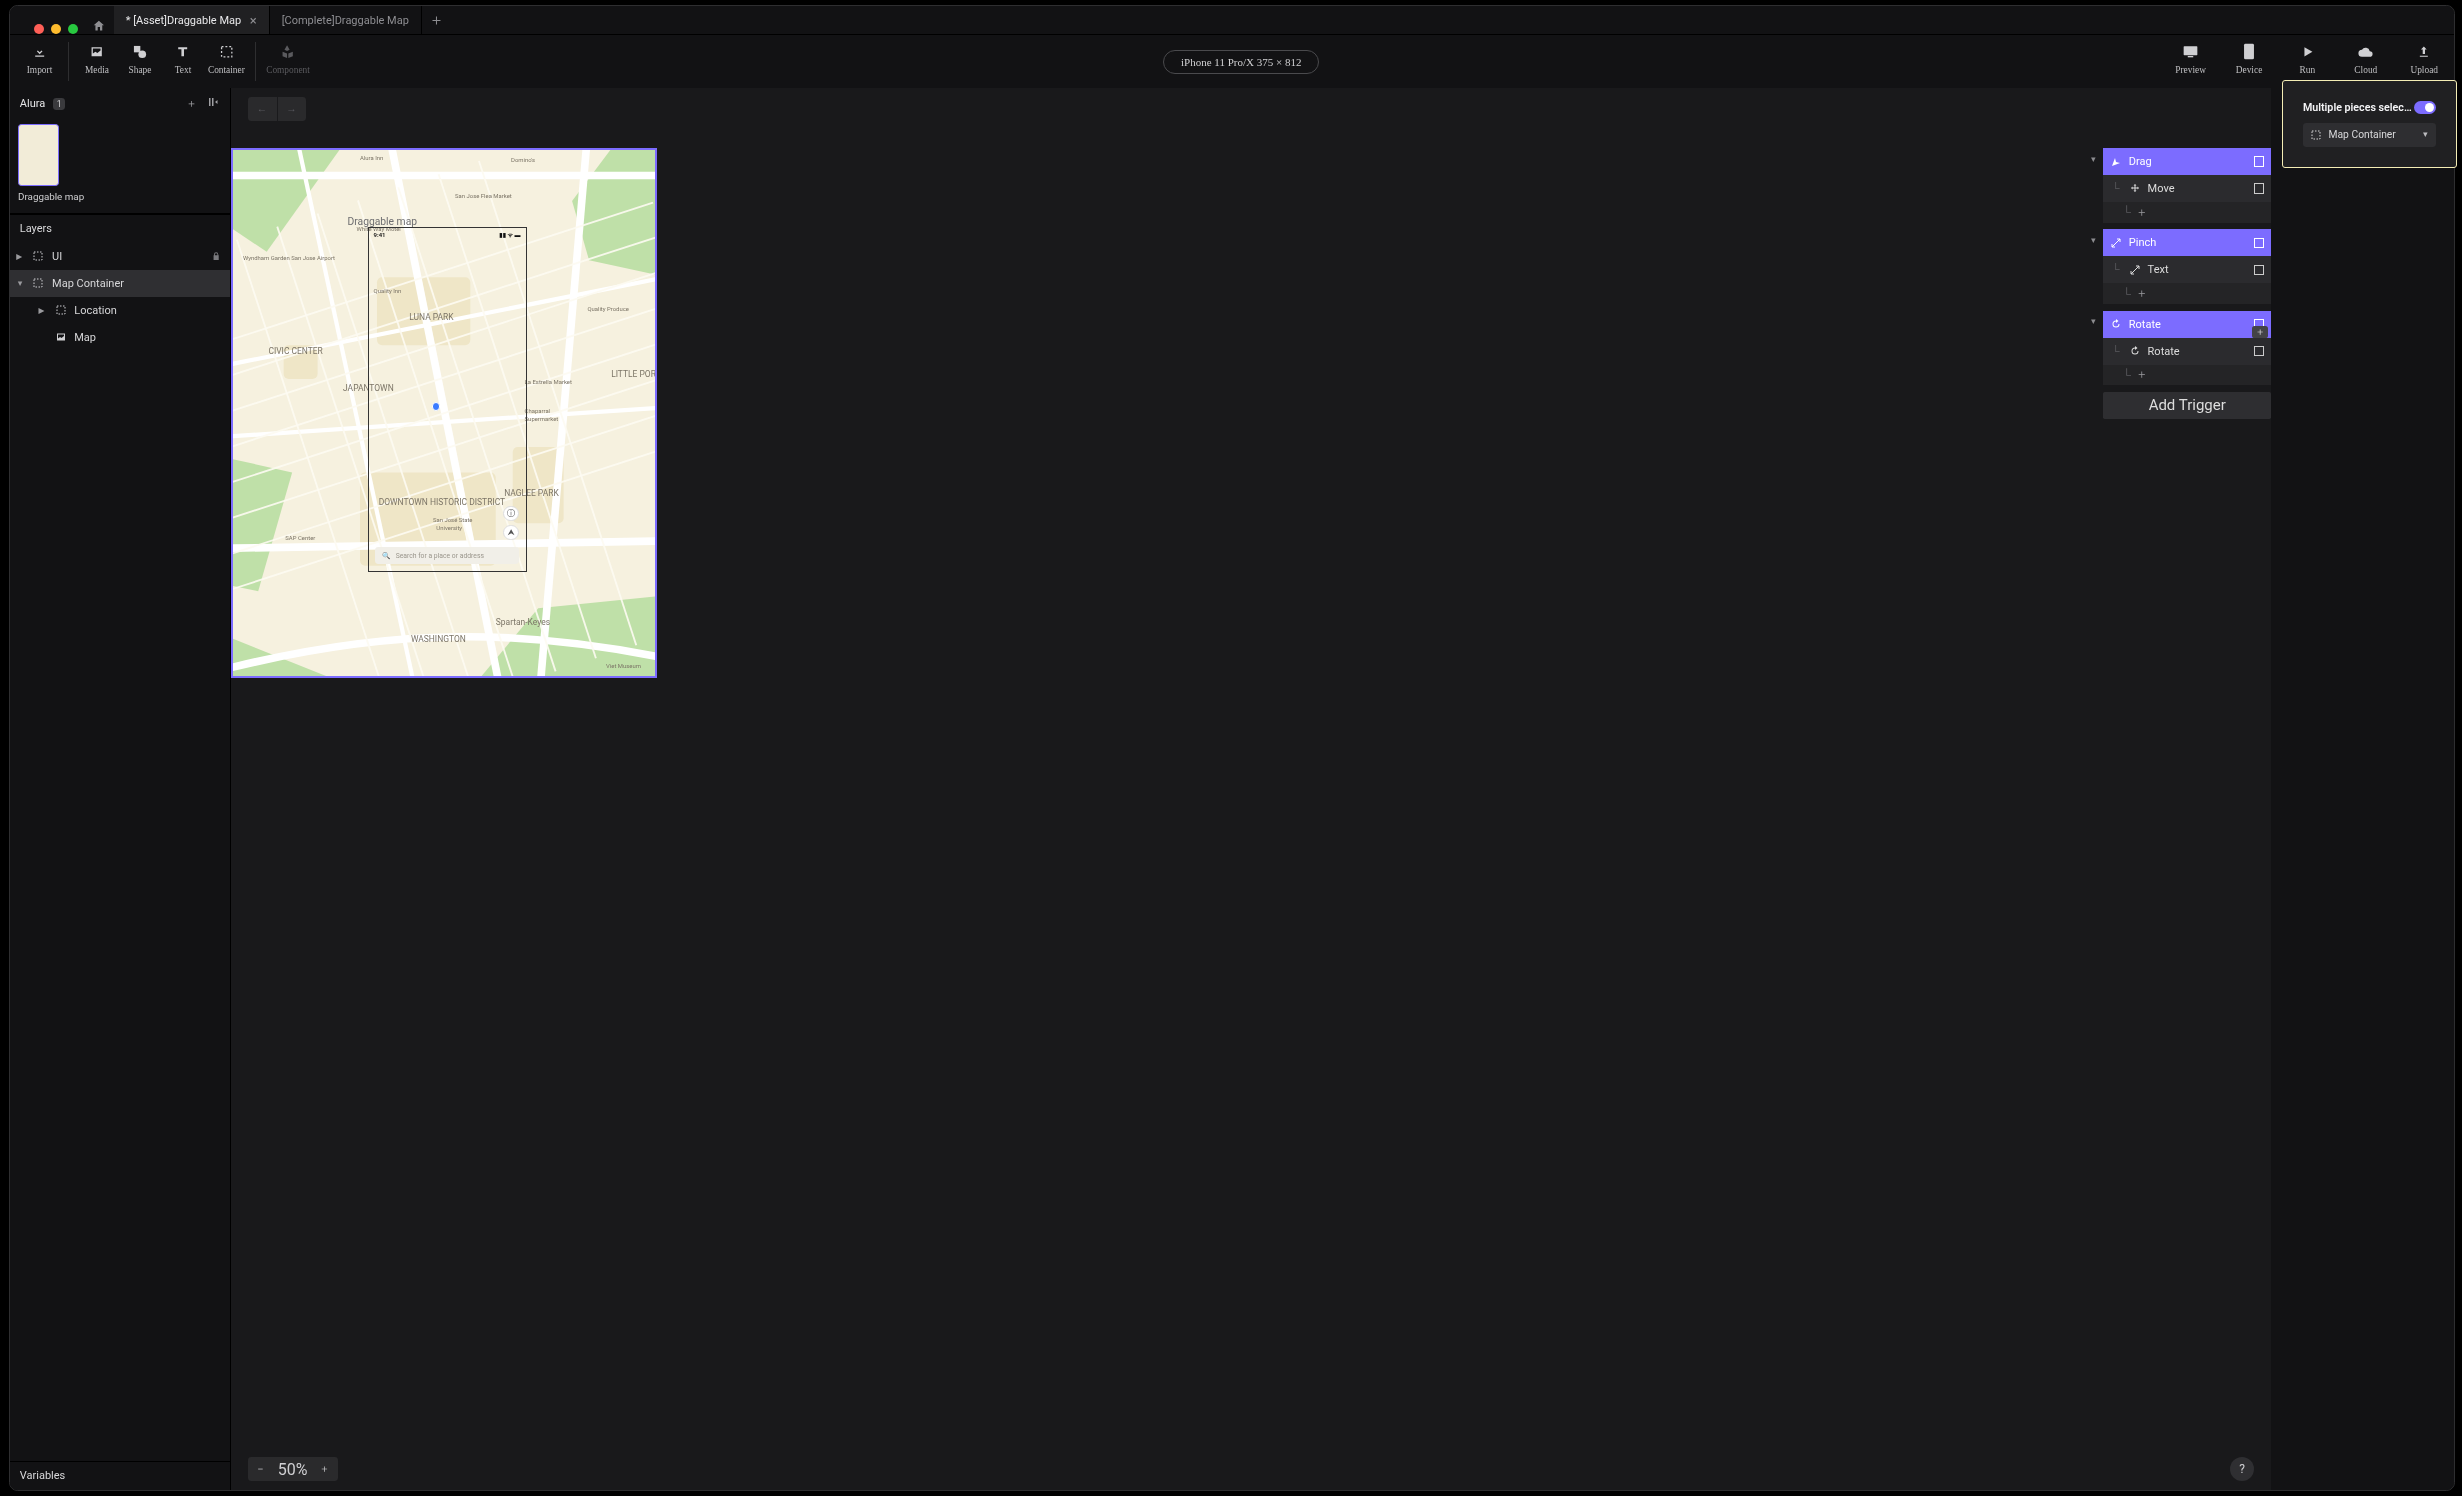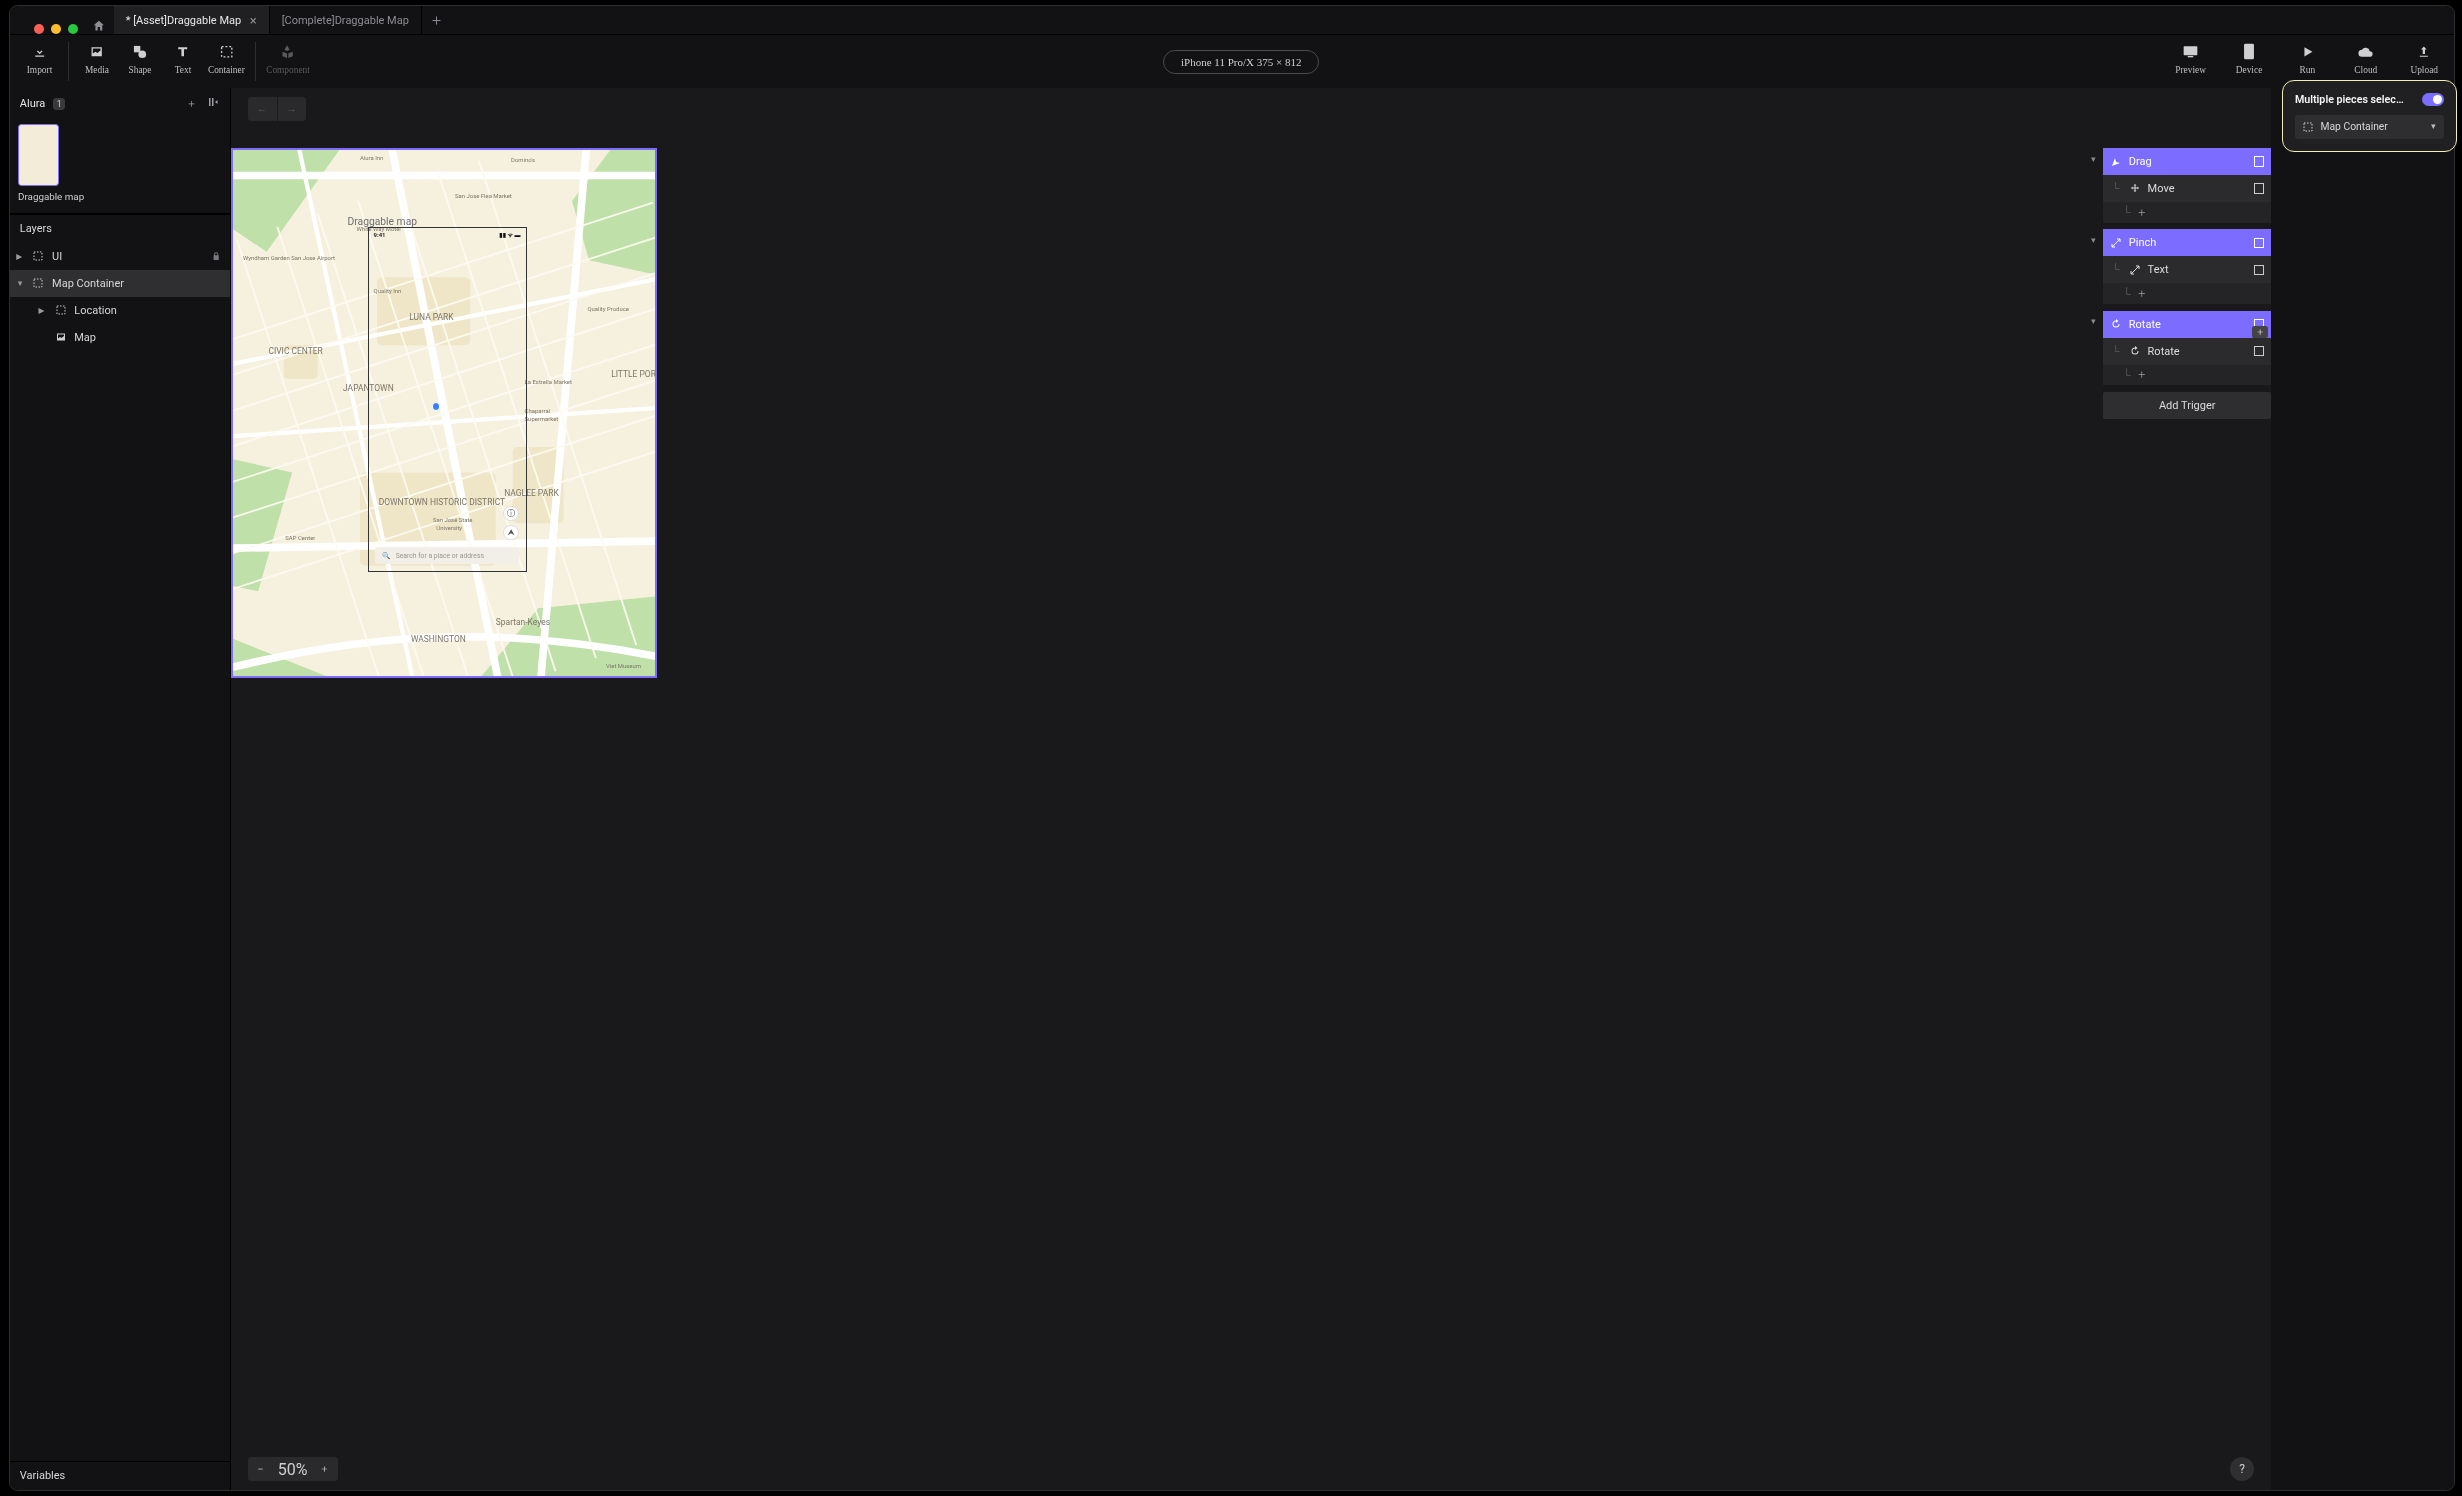--- a/index.html
+++ b/index.html
@@ -106,26 +106,26 @@
   .triggers{position:absolute;right:0;top:0;width:168px;}
   .tg-group{margin-bottom:6.8px;}
   .tg-head{height:var(--row-h);background:var(--accent);display:flex;align-items:center;padding:0 6.8px;gap:6.8px;color:#fff;font-size:11px;position:relative;}
   .tg-head .sq{width:10.3px;height:10.3px;border:1.2px solid #fff;margin-left:auto;}
   .tg-head .drop{position:absolute;left:-13.7px;top:6.8px;color:#8c8c90;font-size:7.7px;}
   .tg-row{height:var(--row-h);background:#2b2b2e;display:flex;align-items:center;padding:0 6.8px;gap:6.8px;color:#ddd;font-size:11px;}
   .tg-row .branch{width:12px;display:flex;align-items:center;justify-content:center;color:#5a5a5e;}
   .tg-row .sq{width:10.3px;height:10.3px;border:1.2px solid #ccc;margin-left:auto;}
   .tg-add{height:20.5px;background:#242426;display:flex;align-items:center;padding-left:19px;color:#9a9a9e;font-size:12px;}
   .tg-addchip{position:absolute;right:3.4px;top:-12px;width:15.4px;height:12px;background:#444447;border-radius:2.6px;display:flex;align-items:center;justify-content:center;color:#ddd;font-size:10.3px;}
-  .add-trigger{height:27px;background:#2e2e31;display:flex;align-items:center;justify-content:center;font-size:11px;color:#ddd;border-radius:1.7px;margin-top:5.1px;}
+  .add-trigger{height:27px;background:#2e2e31;display:flex;align-items:center;justify-content:center;font-size:15px;color:#ddd;border-radius:1.7px;margin-top:5.1px;}
 
   .inspector{width:var(--inspect-w);background:var(--bg-1);flex:none;}
   .inspector-callout{
-    position:absolute;top:80px;right:5.1px;width:175px;border:1.3px solid #f4edb5;border-radius:12px;
-    background:#202022;padding:12px;
+    position:absolute;top:80px;right:5.1px;width:175px;border:1.3px solid #f4edb5;border-radius:3px;
+    background:#202022;padding:20px;
   }
   .ic-row1{display:flex;align-items:center;justify-content:space-between;margin-bottom:8.5px;}
   .ic-row1 .t{font-size:10.7px;font-weight:600;color:#f5f5f7;max-width:120px;white-space:nowrap;overflow:hidden;text-overflow:ellipsis;}
   .toggle{width:22px;height:13px;background:var(--accent);border-radius:6.8px;position:relative;}
   .toggle::after{content:"";position:absolute;right:1.7px;top:1.7px;width:9.4px;height:9.4px;border-radius:50%;background:#fff;}
   .combo{height:24px;background:#2e2e31;border-radius:3.4px;display:flex;align-items:center;padding:0 6.8px;gap:6.8px;cursor:pointer;}
   .combo .caret{margin-left:auto;color:#bcbcc0;font-size:7.7px;}
   svg.i{display:block}
   .green{fill:#bfe0a8}
   .road-wide{stroke:#fff;stroke-width:9;fill:none}

